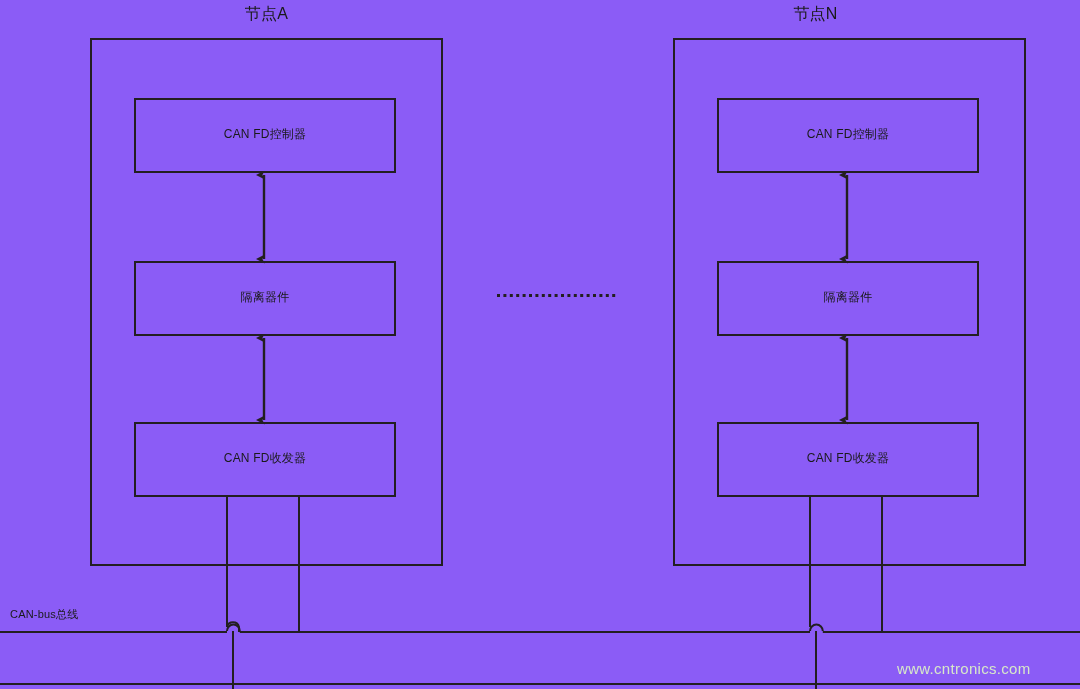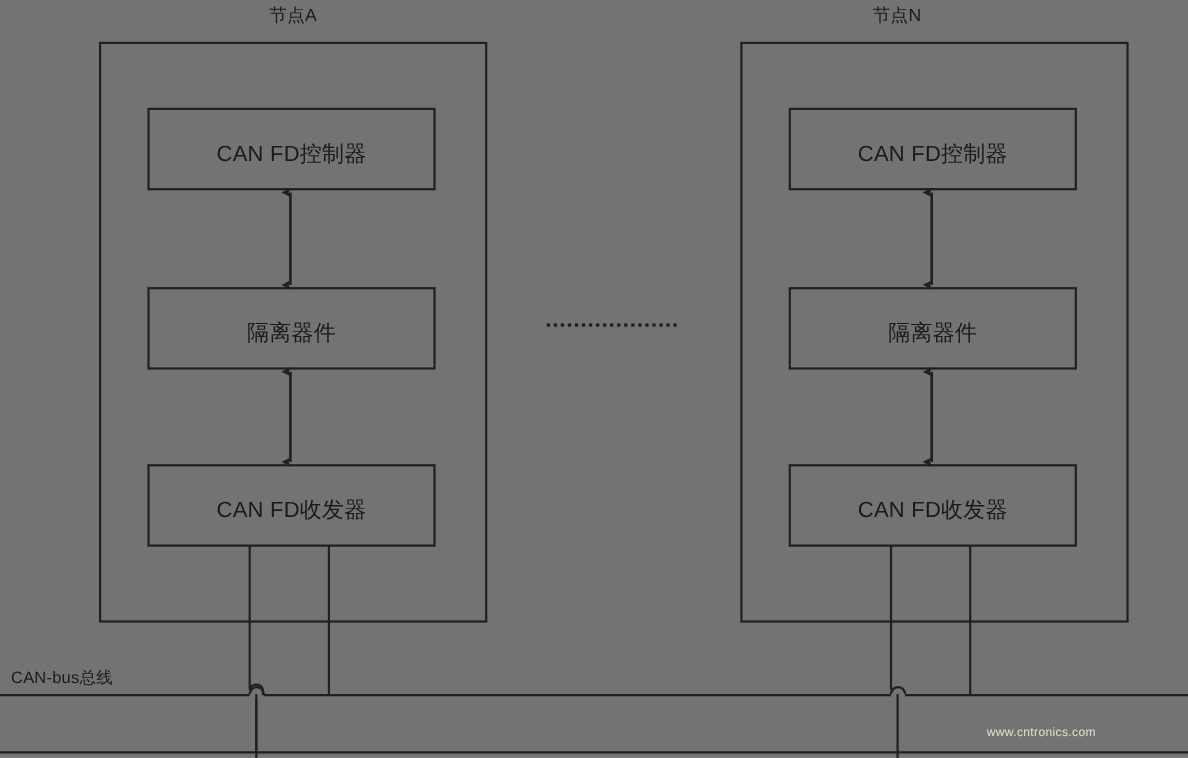--- a/index.html
+++ b/index.html
@@ -4,57 +4,57 @@
 <style>
   html, body {
     margin: 0;
     padding: 0;
     background: #ffffff;
   }
   #canvas {
     position: relative;
     width: 1080px;
     height: 689px;
-    background: #737373;
+    background: #8b5cf6;
     font-family: "Liberation Sans", "DejaVu Sans", sans-serif;
     overflow: hidden;
   }
   #diagram-svg {
     position: absolute;
     left: 0;
     top: 0;
     width: 1080px;
     height: 689px;
   }
   .node-title {
     position: absolute;
     font-size: 16px;
     color: #1a1a1a;
     white-space: nowrap;
     text-align: center;
     letter-spacing: 0.2px;
   }
   .block-label {
     position: absolute;
-    font-size: 20px;
+    font-size: 12px;
     color: #1a1a1a;
     white-space: nowrap;
     text-align: center;
     letter-spacing: 0.2px;
   }
   .bus-label {
     position: absolute;
-    font-size: 15px;
+    font-size: 11px;
     color: #1a1a1a;
     white-space: nowrap;
     letter-spacing: 0.2px;
   }
   .watermark {
     position: absolute;
-    font-size: 11px;
+    font-size: 15px;
     white-space: nowrap;
     letter-spacing: 0.3px;
   }
 </style>
 </head>
 <body>
 
 <div id="canvas">
 
   <svg id="diagram-svg" viewBox="0 0 1080 689" xmlns="http://www.w3.org/2000/svg">

